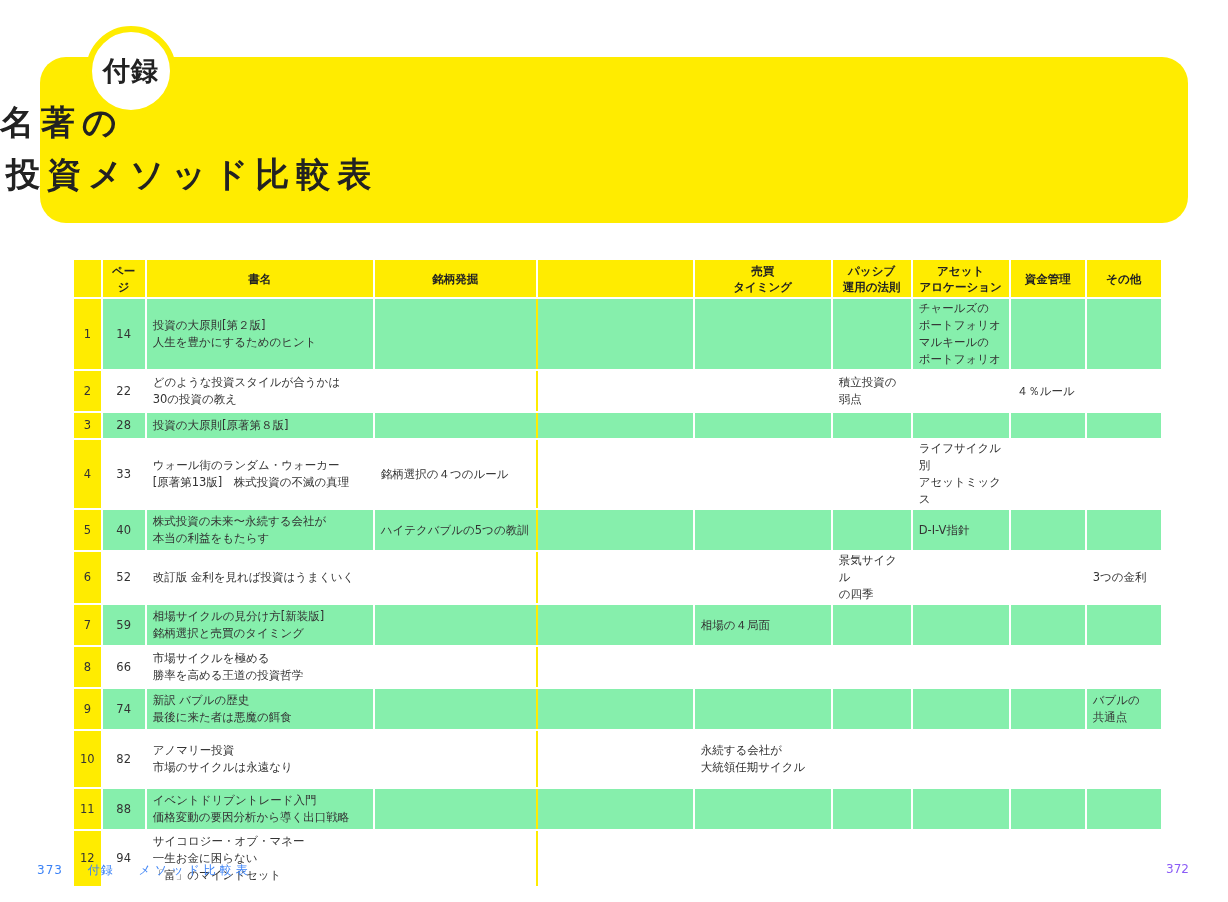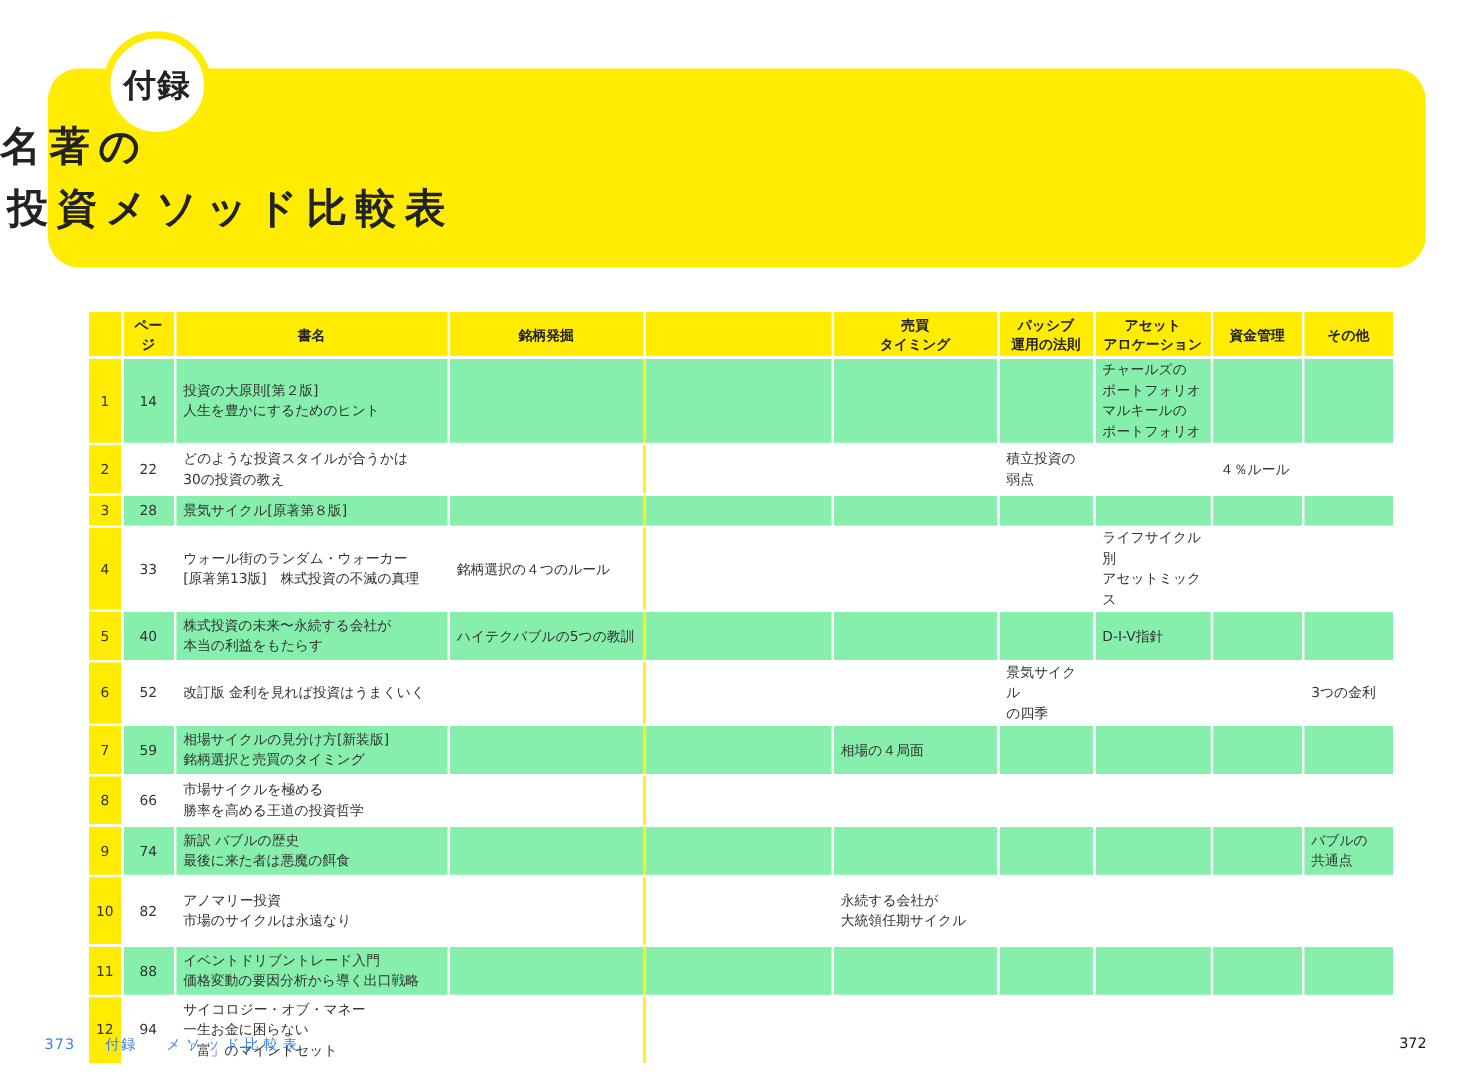--- a/index.html
+++ b/index.html
@@ -52,21 +52,21 @@
   table.cmp tr.even td { background: #ffffff; }
   table.cmp tr td.num { background: #ffec00 !important; }
   table.cmp td.ttl { border-left: 2px solid #ffec00; }
 
   .footer-left {
     position: absolute; left: 37px; top: 862px; font-size: 12px; color: #3b82f6; letter-spacing: 1px;
   }
   .footer-left span { margin-right: 20px; }
   .footer-left .sec { letter-spacing: 4px; }
   .footer-right {
-    position: absolute; left: 1166px; top: 862px; font-size: 12px; color: #0f172a;
+    position: absolute; left: 1166px; top: 862px; font-size: 12px; color: #8b5cf6;
   }
 </style>
 </head>
 <body>
 
 <div class="banner"></div>
 <div class="badge">
   <span>付録</span>
 </div>
 <div class="title">
@@ -124,21 +124,21 @@
         <td><span></span></td>
         <td><span></span></td>
         <td><span>積立投資の</span><br><span>弱点</span></td>
         <td><span></span></td>
         <td><span>４％ルール</span></td>
         <td><span></span></td>
       </tr>
       <tr class="odd" style="height: 27px;">
         <td class="num"><span>3</span></td>
         <td class="pg"><span>28</span></td>
-        <td class="ttl"><span>景気サイクル[原著第８版]</span></td>
+        <td class="ttl"><span>投資の大原則[原著第８版]</span></td>
         <td class="bk"><span></span></td>
         <td><span></span></td>
         <td><span></span></td>
         <td><span></span></td>
         <td><span></span></td>
         <td><span></span></td>
         <td><span></span></td>
       </tr>
       <tr class="even" style="height: 42px;">
         <td class="num"><span>4</span></td>

